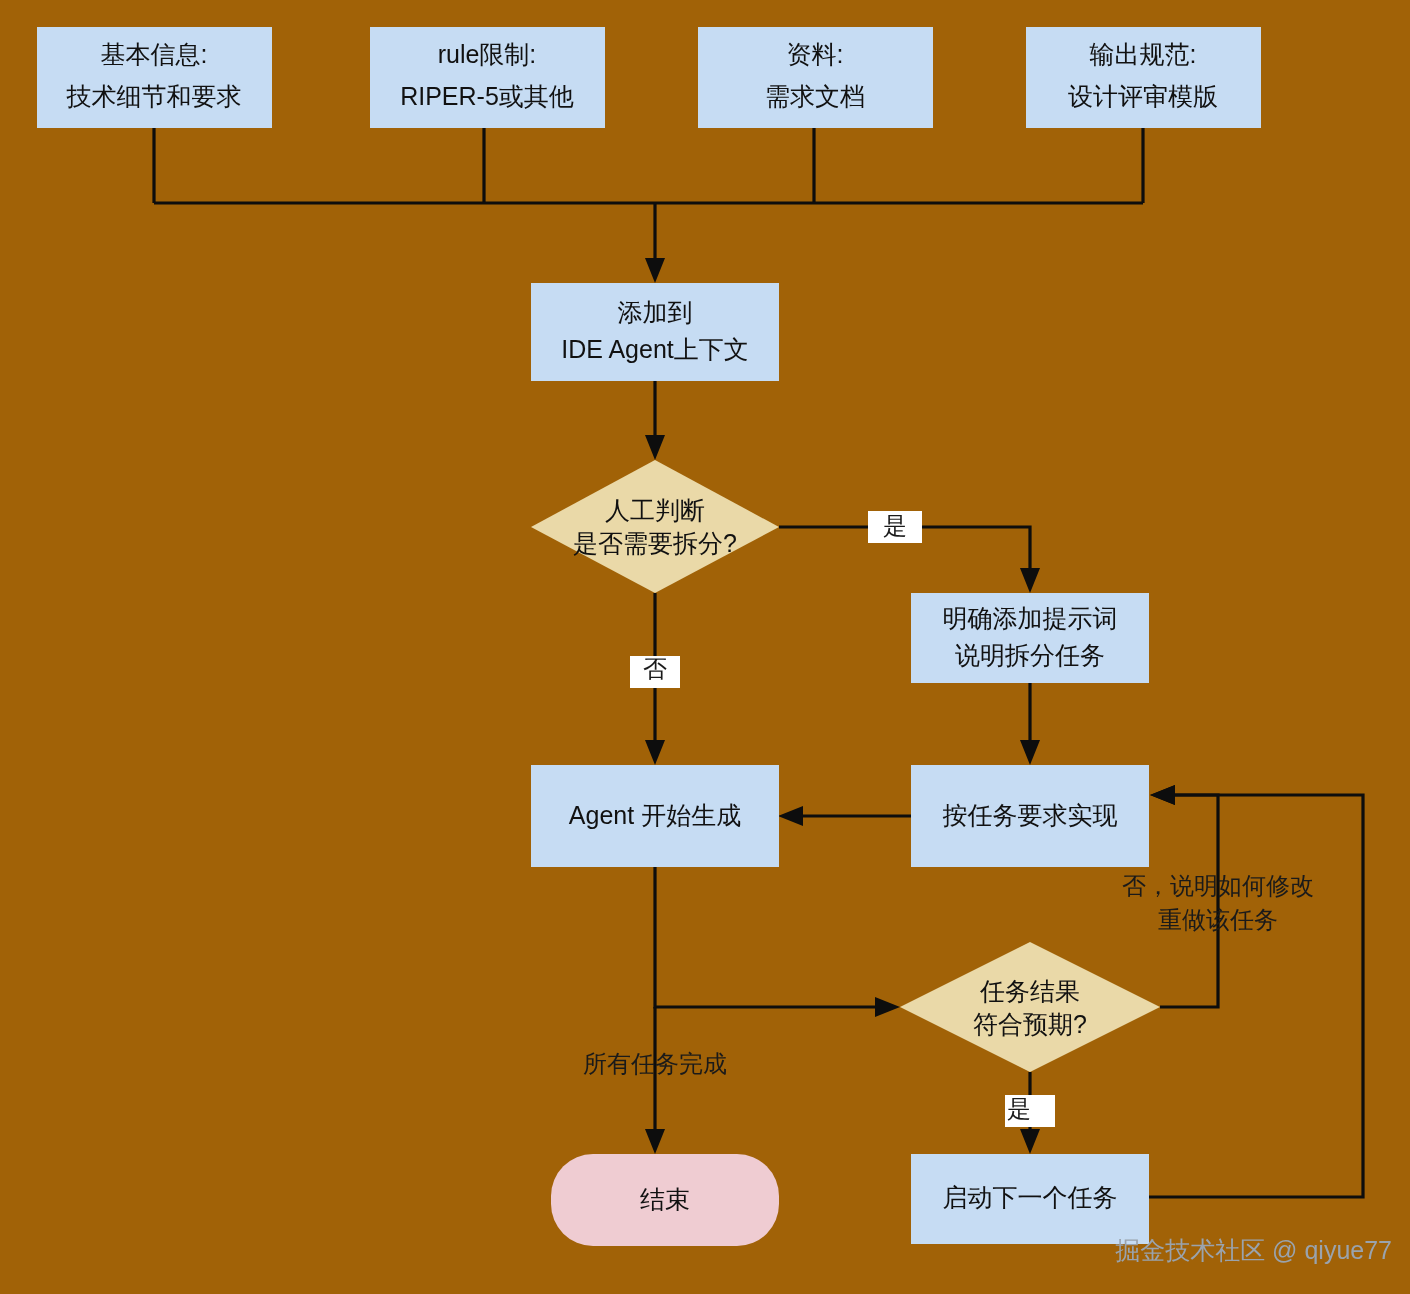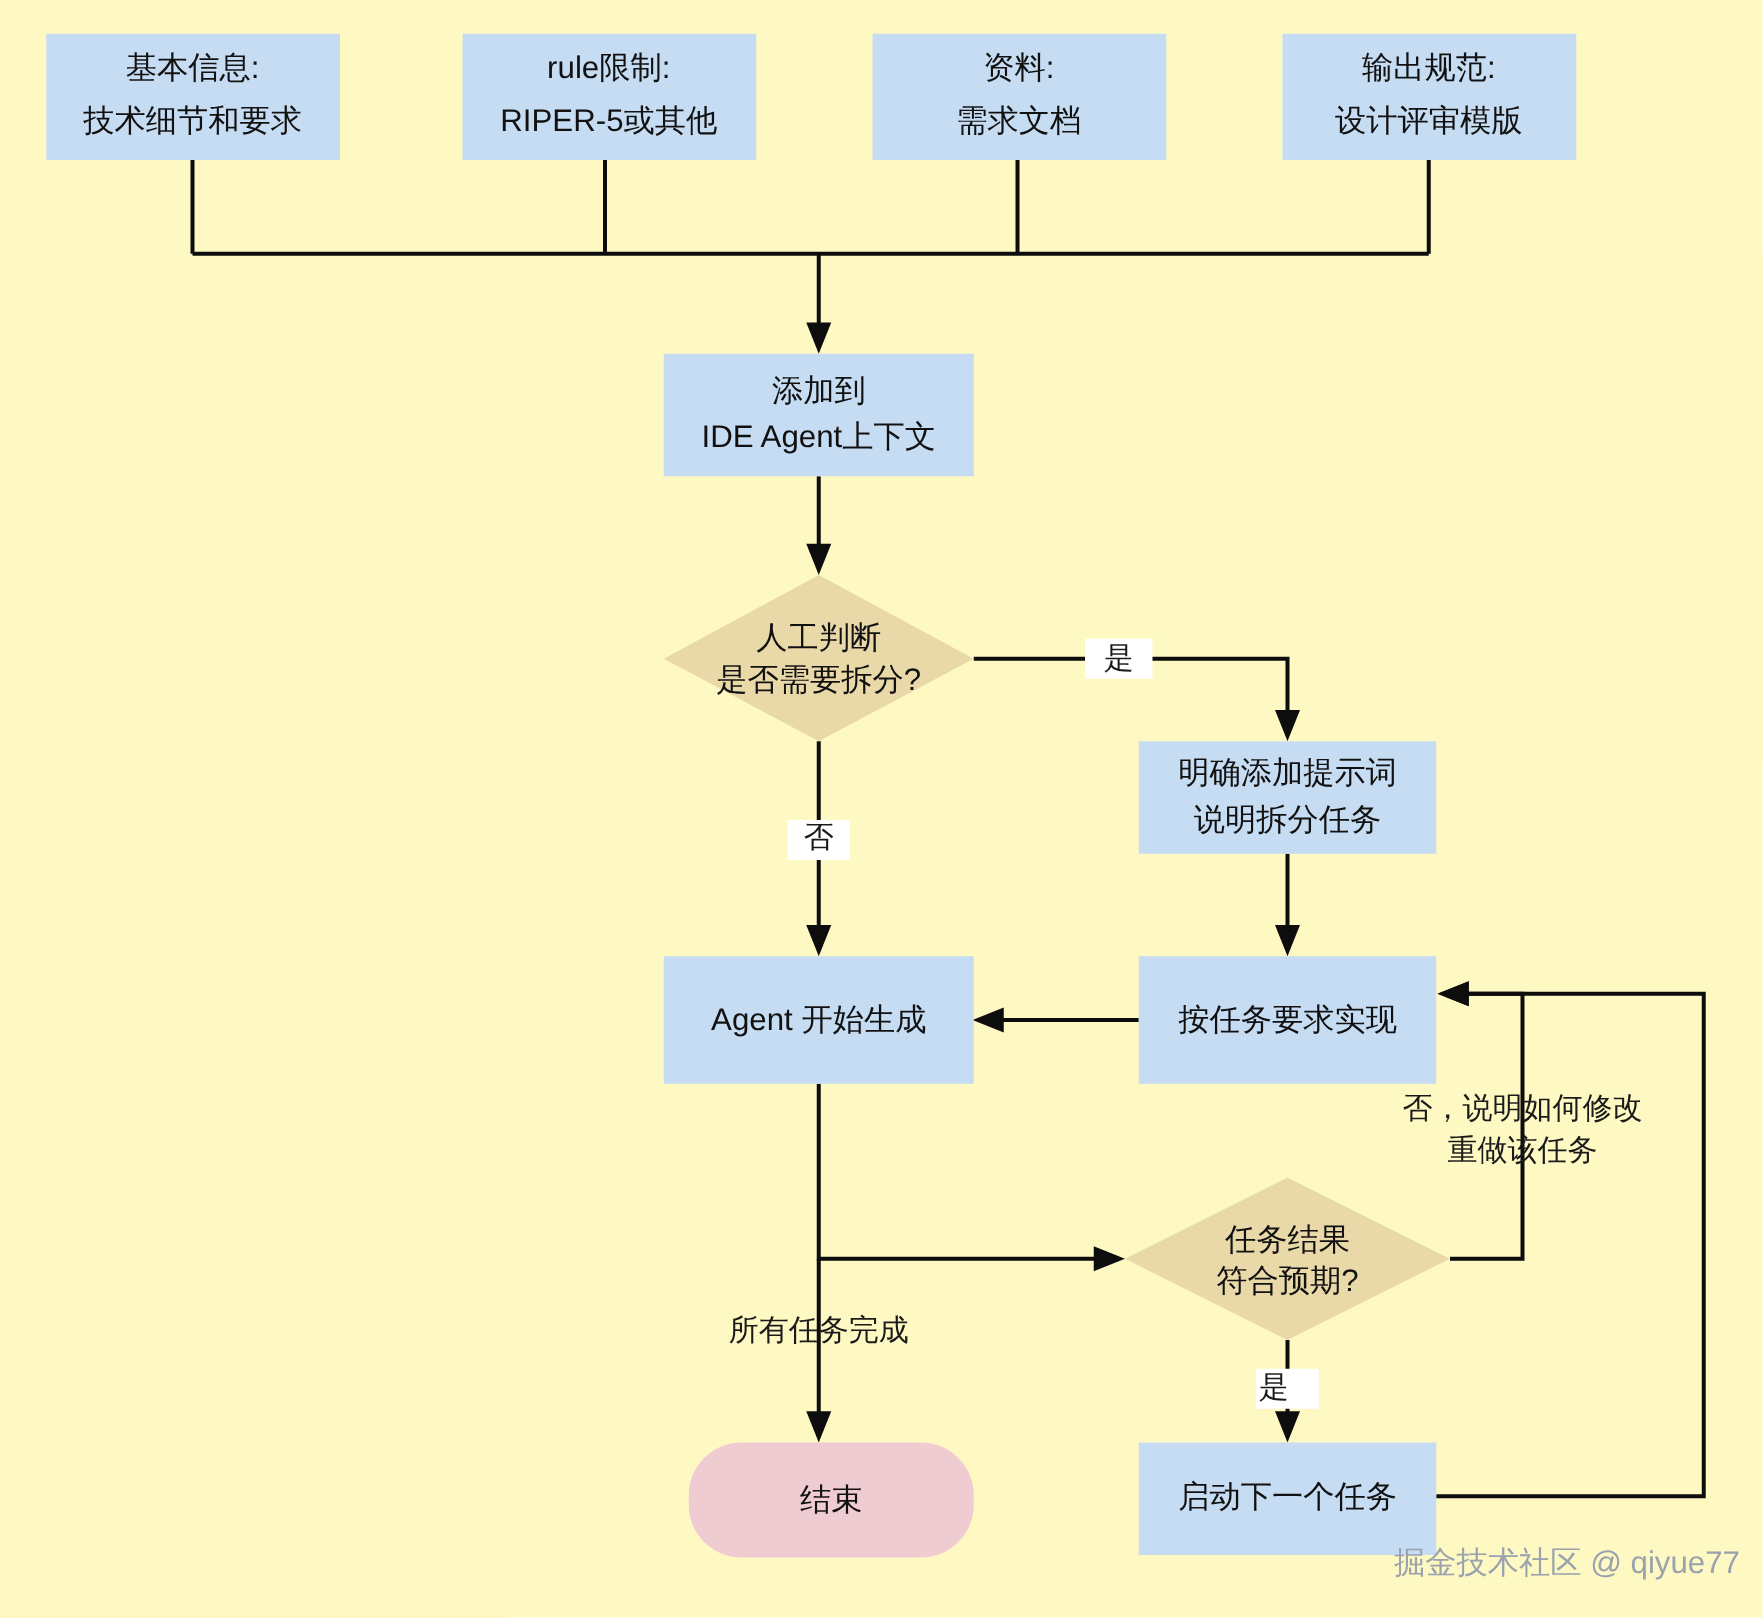--- a/index.html
+++ b/index.html
@@ -7,21 +7,21 @@
     padding: 0;
     background: #ffffff;
   }
   body {
     font-family: "Liberation Sans", "DejaVu Sans", sans-serif;
   }
   #diagram-root {
     position: relative;
     width: 1410px;
     height: 1294px;
-    background: #fef9c3;
+    background: #a16207;
     overflow: hidden;
   }
   svg#flow-svg {
     position: absolute;
     top: 0;
     left: 0;
     width: 1410px;
     height: 1294px;
     display: block;
   }

